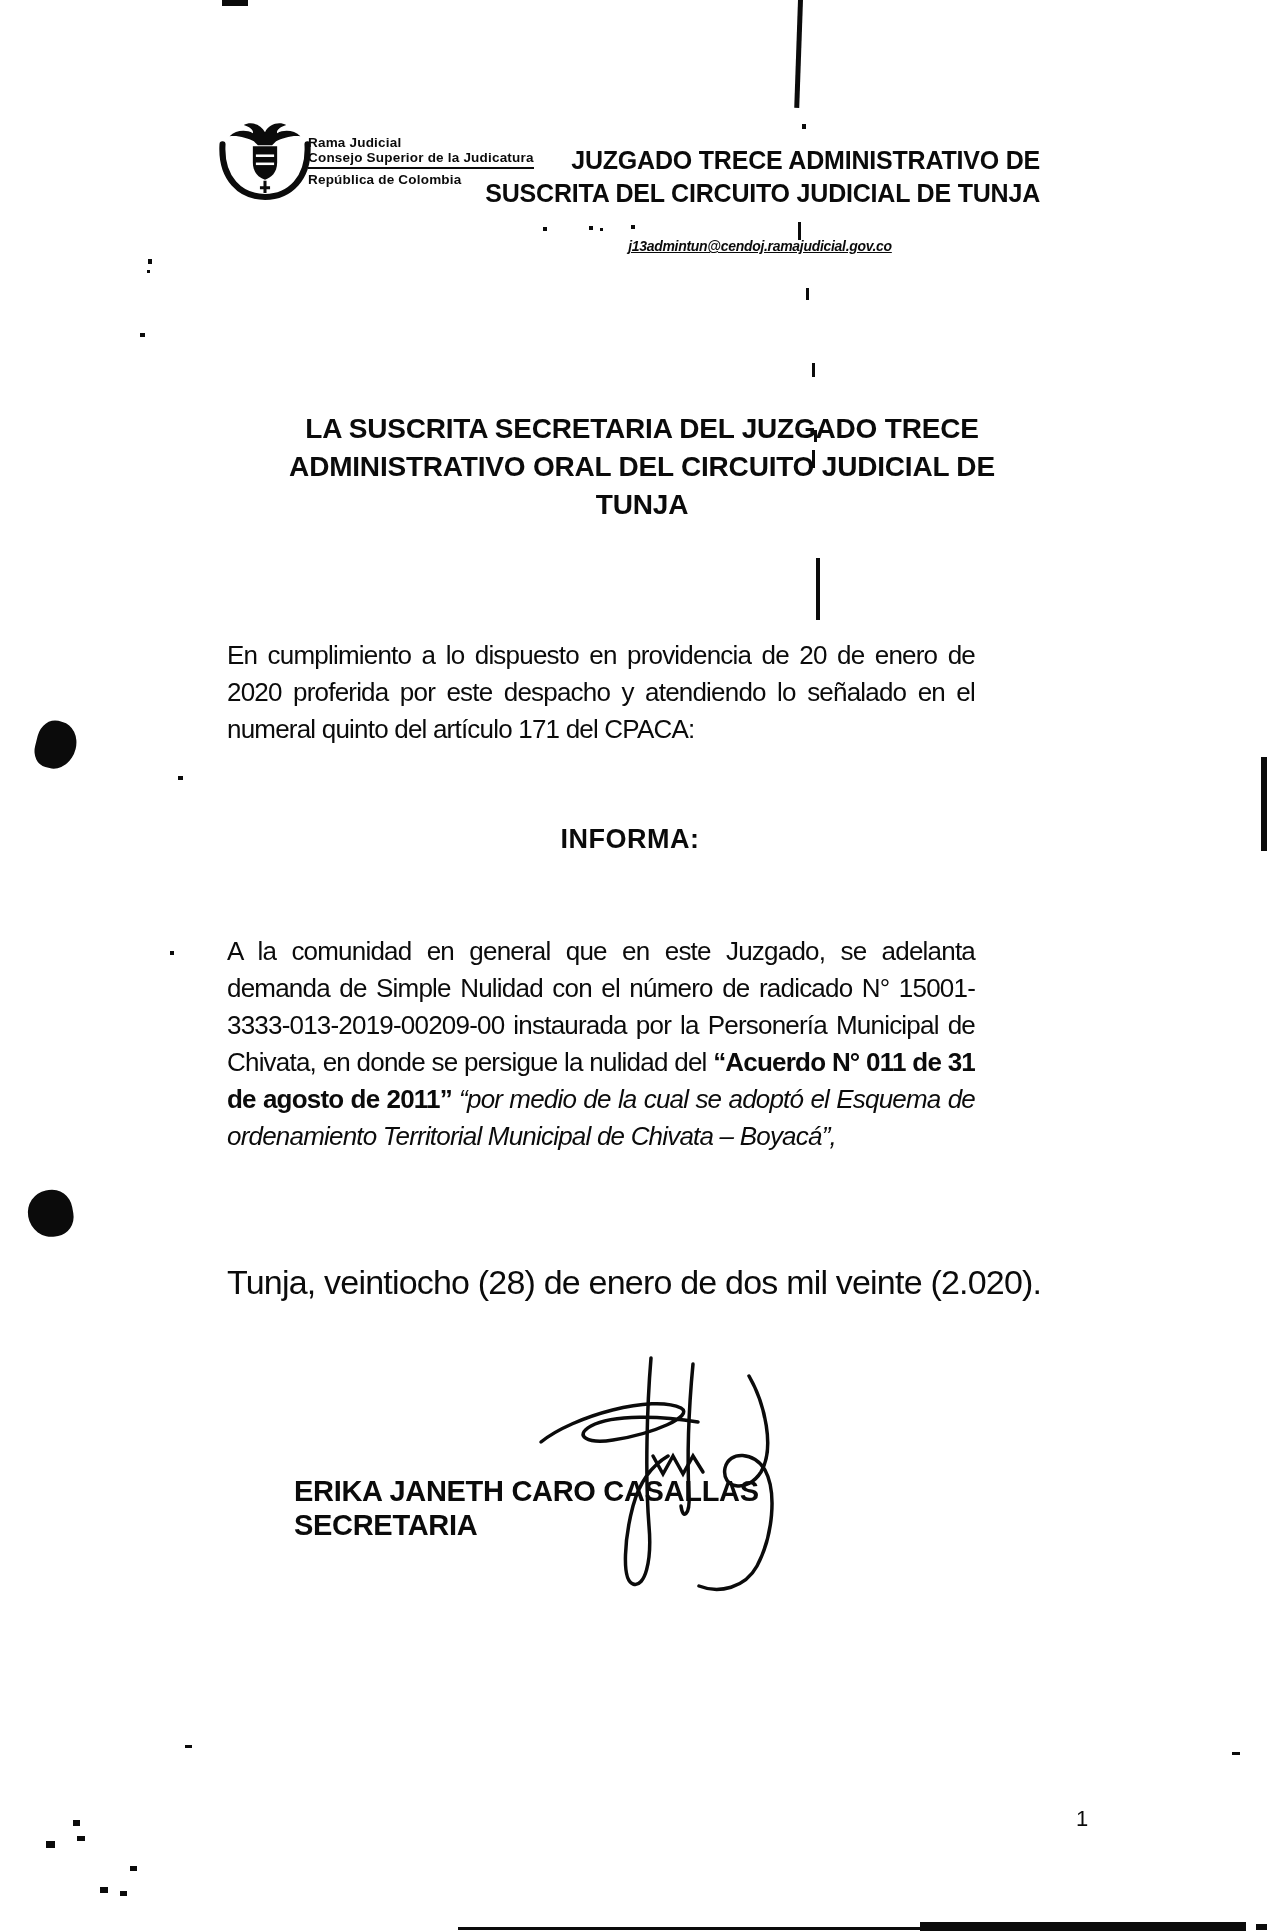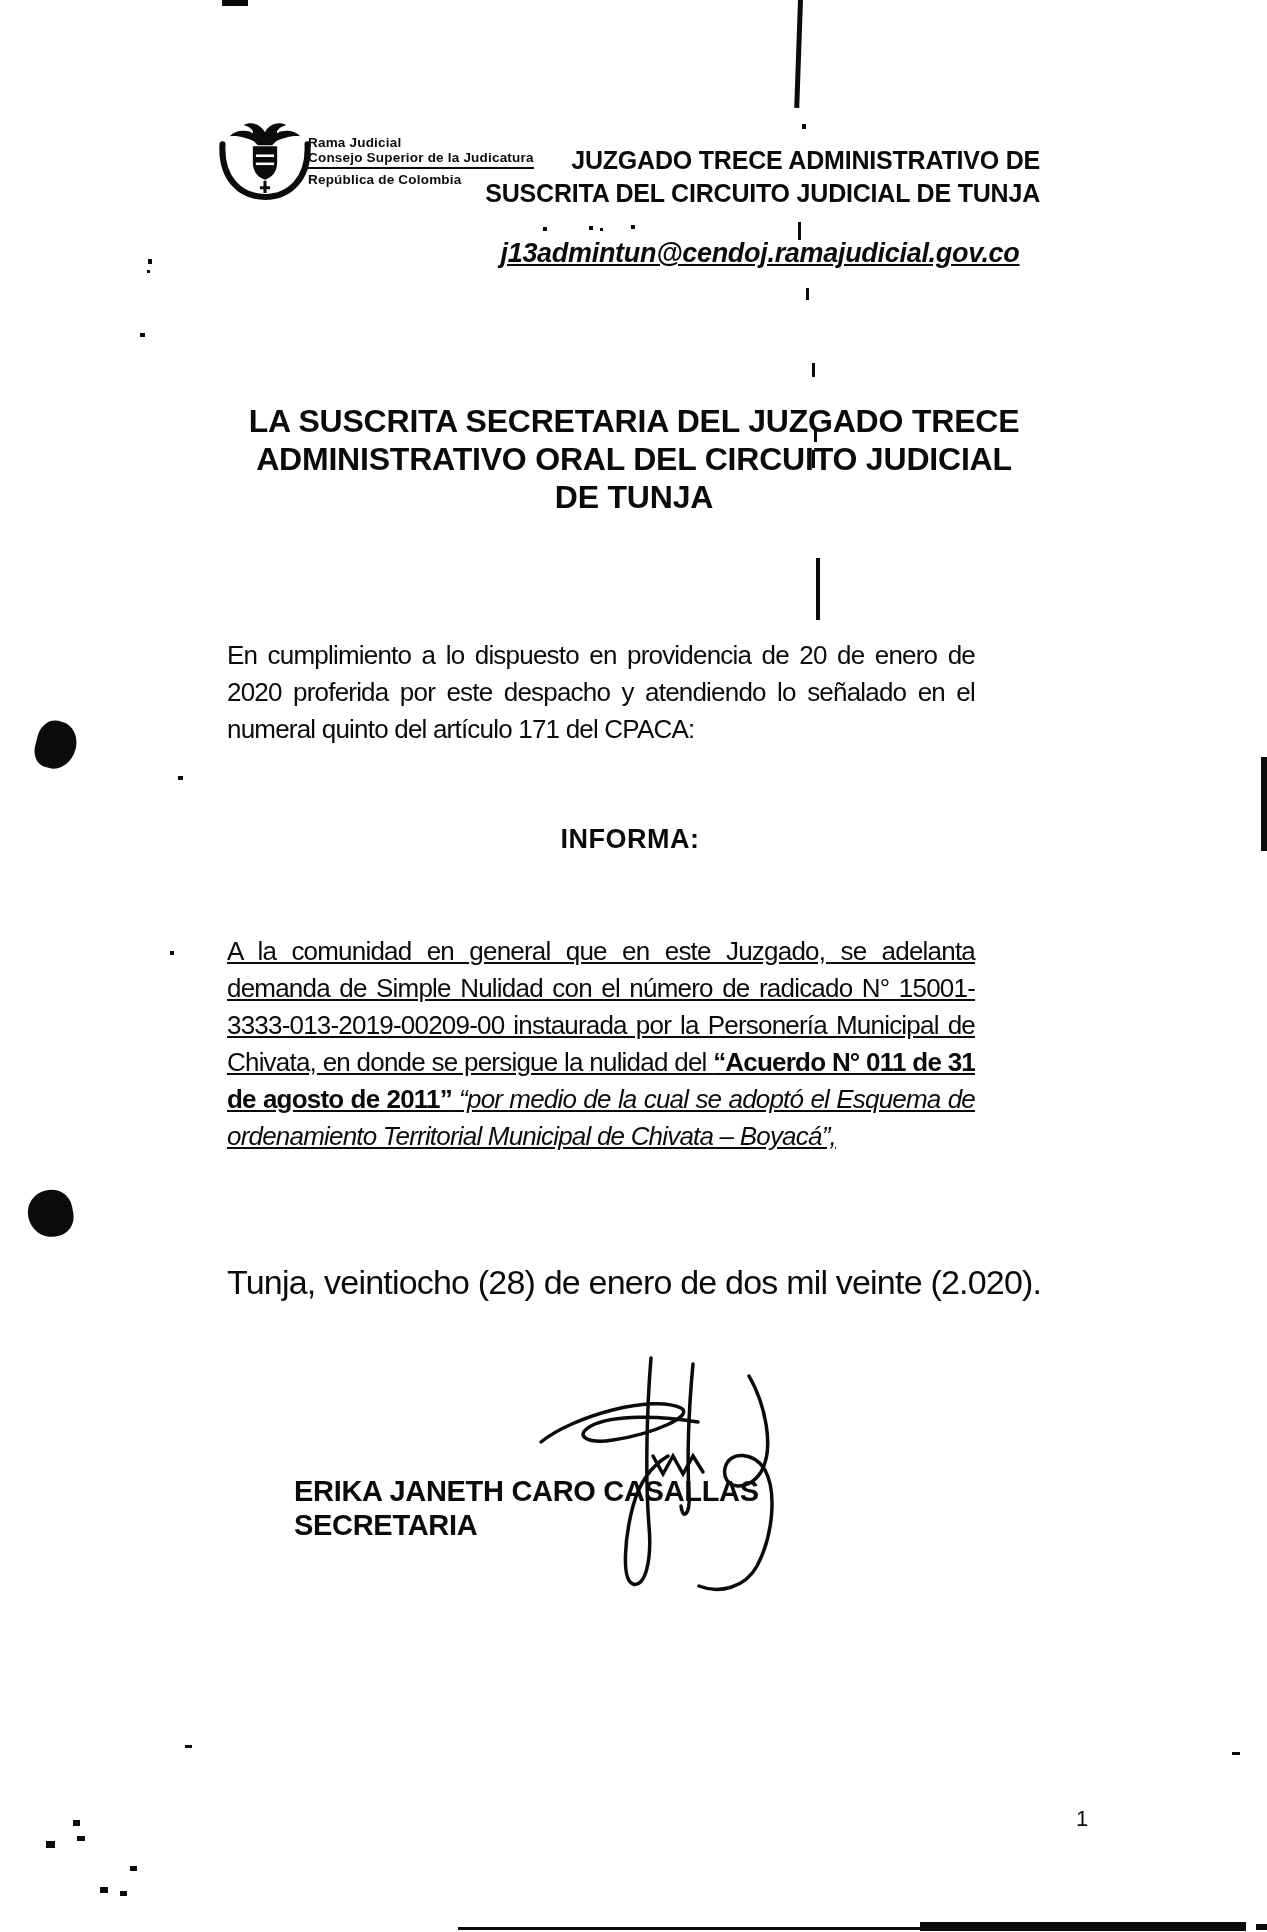--- a/index.html
+++ b/index.html
@@ -20,38 +20,38 @@
     line-height:15px;letter-spacing:.2px;white-space:nowrap;
   }
   .logo-line2{display:inline-block;border-bottom:2px solid #0b0b0b;padding-bottom:2px;margin-bottom:3px;}
   .court-title{
     position:absolute;left:400px;top:144px;width:640px;
     text-align:right;font-weight:bold;font-size:25px;line-height:33px;
     letter-spacing:-.2px;
   }
   .email-line{
     position:absolute;left:480px;top:238px;width:560px;text-align:center;
-    font-size:27px;font-weight:bold;font-style:italic;letter-spacing:-.3px;
+    font-size:14px;font-weight:bold;font-style:italic;letter-spacing:-.3px;
   }
   .email-line span{text-decoration:underline;}
   
   .doc-heading{
-    position:absolute;left:240px;top:398px;width:780px;margin:4px;
-    text-align:center;font-size:32px;font-weight:bold;line-height:38px;letter-spacing:-.2px;
+    position:absolute;left:240px;top:398px;width:780px;margin:12px;
+    text-align:center;font-size:28px;font-weight:bold;line-height:38px;letter-spacing:-.2px;
   }
   .para{
     position:absolute;left:227px;width:748px;margin:0;
     font-size:26px;line-height:37px;letter-spacing:-.8px;text-align:justify;
   }
   .para-intro{top:637px;}
   .informa{
     position:absolute;left:240px;top:824px;width:780px;margin:0;
     text-align:center;font-size:27px;font-weight:bold;letter-spacing:.5px;
   }
-  .para-announcement{top:933px;text-decoration:underline;}
+  .para-announcement{top:933px;}
   .date-line{position:absolute;left:227px;top:1263px;margin:0;font-size:34px;letter-spacing:-.8px;}
   
   .signature-svg{position:absolute;left:533px;top:1356px;}
   .sig-block{
     position:absolute;left:294px;top:1474px;width:720px;
     text-align:left;font-weight:bold;font-size:29px;line-height:34px;letter-spacing:-.3px;
   }
   .page-number{position:absolute;left:1076px;top:1806px;font-size:22px;}
   
   .art{position:absolute;background:#0b0b0b;}

